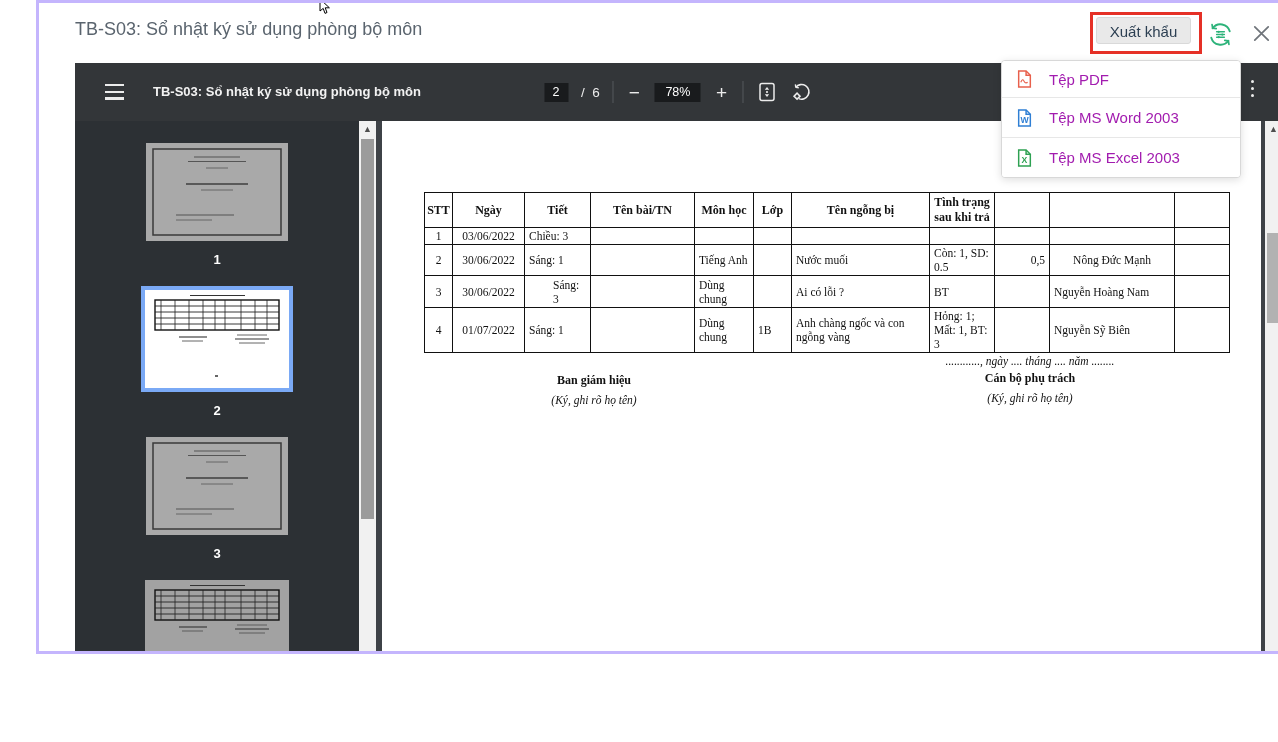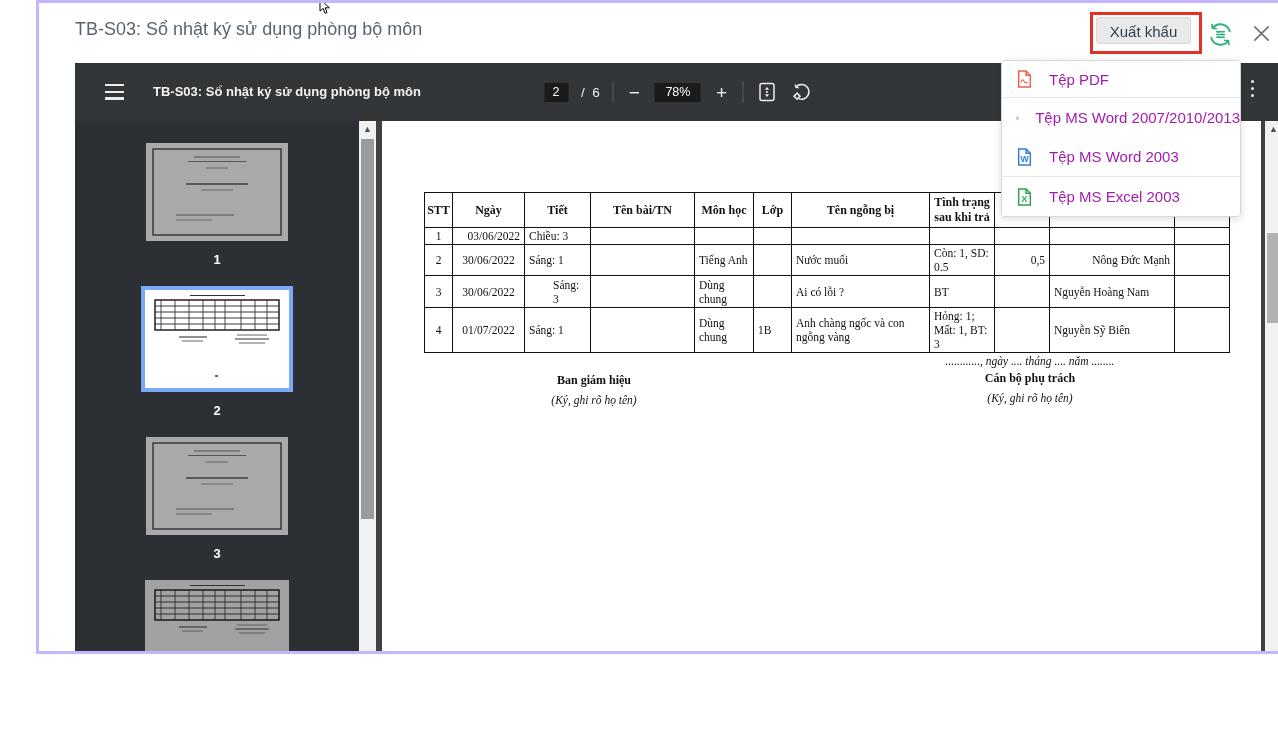--- a/index.html
+++ b/index.html
@@ -251,42 +251,42 @@
                 <th>Tên ngỗng bị</th>
                 <th>Tình trạng sau khi trả</th>
                 <th></th>
                 <th></th>
                 <th></th>
               </tr>
             </thead>
             <tbody>
               <tr style="height: 17px;">
                 <td style="text-align: center;">1</td>
-                <td style="text-align: right; font-family: Liberation Serif, serif;">03/06/2022</td>
+                <td style="text-align: center; font-family: Liberation Serif, serif;">03/06/2022</td>
                 <td style="text-align: left;">Chiều: 3</td>
                 <td style="text-align: left;"></td>
                 <td style="text-align: left;"></td>
                 <td style="text-align: left;"></td>
                 <td style="text-align: left;"></td>
                 <td style="text-align: left;"></td>
                 <td style="text-align: right;"></td>
                 <td style="text-align: left;"></td>
                 <td style="text-align: left;"></td>
               </tr>
               <tr style="height: 30px;">
                 <td style="text-align: center;">2</td>
                 <td style="text-align: center;">30/06/2022</td>
                 <td style="text-align: left;">Sáng: 1</td>
                 <td style="text-align: left;"></td>
                 <td style="text-align: left;">Tiếng Anh</td>
                 <td style="text-align: left;"></td>
                 <td style="text-align: left;">Nước muối</td>
                 <td style="text-align: left;">Còn: 1, SD: 0.5</td>
                 <td style="text-align: right;">0,5</td>
-                <td style="text-align: right;">Nông Đức Mạnh</td>
+                <td style="text-align: center;">Nông Đức Mạnh</td>
                 <td style="text-align: left;"></td>
               </tr>
               <tr style="height: 32px;">
                 <td style="text-align: center;">3</td>
                 <td style="text-align: center;">30/06/2022</td>
                 <td style="text-align: left; padding-left: 28px;">Sáng: 3</td>
                 <td style="text-align: left;"></td>
                 <td style="text-align: left;">Dùng chung</td>
                 <td style="text-align: left;"></td>
                 <td style="text-align: left;">Ai có lỗi ?</td>
@@ -338,28 +338,20 @@
         </svg>
         <span class="mi-label">Tệp PDF</span>
       </div>
       <div class="menu-divider"></div>
       <div class="menu-item">
         <svg class="mi-icon" width="17" height="18" viewBox="0 0 16 17">
           <path d="M2.5 1 h7 l4 4 v11 h-11 z" fill="none" stroke="#2f7fd4" stroke-width="1.4"></path>
                 <path d="M9.5 1 v4 h4" fill="none" stroke="#2f7fd4" stroke-width="1.4"></path>
           <text x="8" y="13" font-size="8.2" font-weight="bold" fill="#2f7fd4" text-anchor="middle" font-family="Liberation Sans,sans-serif">W</text>
         </svg>
-        <span class="mi-label">Tệp MS Word 2007/2010/2013</span>
-      </div>
-      <div class="menu-item">
-        <svg class="mi-icon" width="17" height="18" viewBox="0 0 16 17">
-          <path d="M2.5 1 h7 l4 4 v11 h-11 z" fill="none" stroke="#2f7fd4" stroke-width="1.4"></path>
-                <path d="M9.5 1 v4 h4" fill="none" stroke="#2f7fd4" stroke-width="1.4"></path>
-          <text x="8" y="13" font-size="8.2" font-weight="bold" fill="#2f7fd4" text-anchor="middle" font-family="Liberation Sans,sans-serif">W</text>
-        </svg>
         <span class="mi-label">Tệp MS Word 2003</span>
       </div>
       <div class="menu-divider"></div>
       <div class="menu-item">
         <svg class="mi-icon" width="17" height="18" viewBox="0 0 16 17">
           <path d="M2.5 1 h7 l4 4 v11 h-11 z" fill="none" stroke="#2ea152" stroke-width="1.4"></path>
                 <path d="M9.5 1 v4 h4" fill="none" stroke="#2ea152" stroke-width="1.4"></path>
           <text x="8" y="13" font-size="8.2" font-weight="bold" fill="#2ea152" text-anchor="middle" font-family="Liberation Sans,sans-serif">X</text>
         </svg>
         <span class="mi-label">Tệp MS Excel 2003</span>

